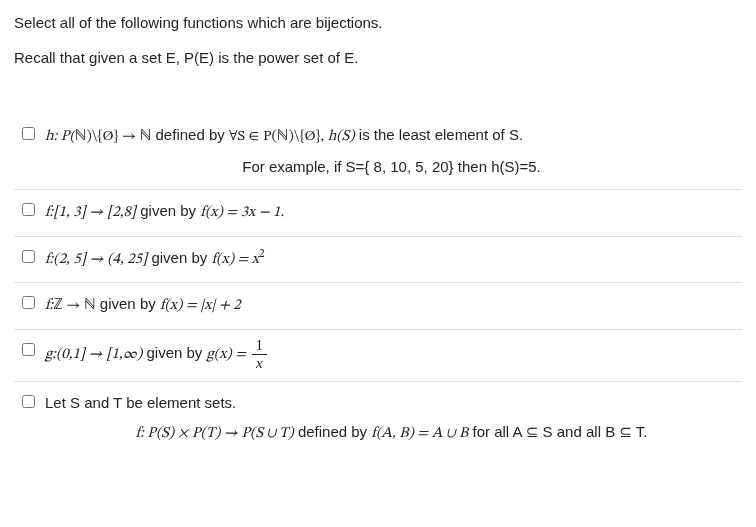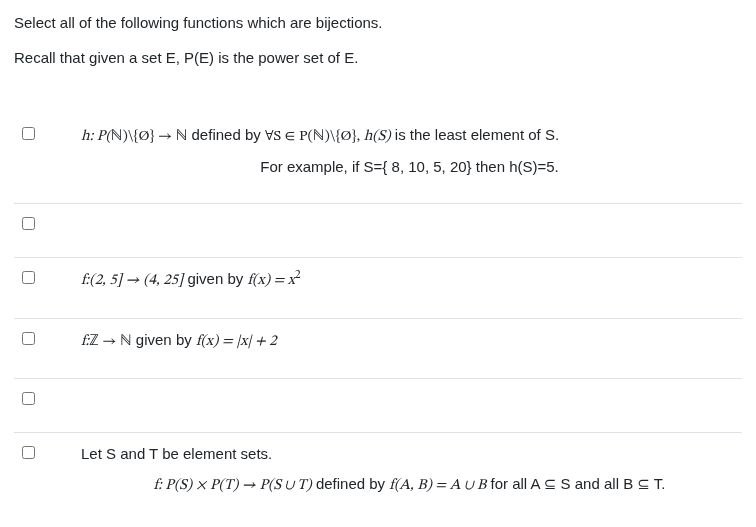--- a/index.html
+++ b/index.html
@@ -16,22 +16,21 @@
     margin-bottom: 14px;
     line-height: 1.4;
   }
   .options-wrap {
     margin-top: 46px;
   }
   .option {
     display: flex;
     align-items: flex-start;
     border-bottom: 1px solid #dee2e6;
-    padding: 8px 4px 24px 4px;
-    gap: 36px;
+    padding: 8px 4px 10px 4px;
   }
   .option:last-child {
     border-bottom: none;
   }
   .option input[type="checkbox"] {
     margin-top: 5px;
     margin-right: 10px;
     width: 13px;
     height: 13px;
   }
@@ -70,38 +69,44 @@
   <div class="option">
     <input type="checkbox" style="">
     <div class="opt-body">
       <span class="math"><span>h: P(</span><span class="bb">ℕ</span><span class="up">)\{Ø} → </span><span class="bb">ℕ</span></span><span> defined by </span><span class="math"><span class="up">∀S ∈ P(</span><span class="bb">ℕ</span><span class="up">)\{Ø}, </span><span>h(S)</span></span><span> is the least element of S.</span>
       <div class="sub-line">For example, if S={ 8, 10, 5, 20} then h(S)=5.</div>
     </div>
   </div>
 
   <div class="option">
     <input type="checkbox" style="">
+    <div class="opt-body">
+      <span class="math">f:[1, 3] → [2,8]</span><span> given by </span><span class="math">f(x) = 3x − 1.</span>
+    </div>
   </div>
 
   <div class="option">
     <input type="checkbox" style="">
     <div class="opt-body">
       <span class="math">f:(2, 5] → (4, 25]</span><span> given by </span><span class="math"><span>f(x) = x</span><span class="sup up">2</span></span>
     </div>
   </div>
 
   <div class="option">
     <input type="checkbox" style="">
     <div class="opt-body">
       <span class="math"><span>f:</span><span class="bb">ℤ</span><span class="up"> → </span><span class="bb">ℕ</span></span><span> given by </span><span class="math">f(x) = |x| + 2</span>
     </div>
   </div>
 
   <div class="option">
     <input type="checkbox" style="">
+    <div class="opt-body">
+      <span class="math">g:(0,1] → [1,∞)</span><span> given by </span><span class="math"><span>g(x) = </span></span><span class="frac"><span class="num">1</span><span class="den">x</span></span>
+    </div>
   </div>
 
   <div class="option">
     <input type="checkbox" style="">
     <div class="opt-body">
       <div>Let S and T be element sets.</div>
       <div class="sub-line">
         <span class="math">f: P(S) × P(T) → P(S ∪ T)</span><span> defined by </span><span class="math">f(A, B)  =  A ∪ B</span><span> for all A ⊆ S and all B ⊆ T.</span>
       </div>
     </div>

